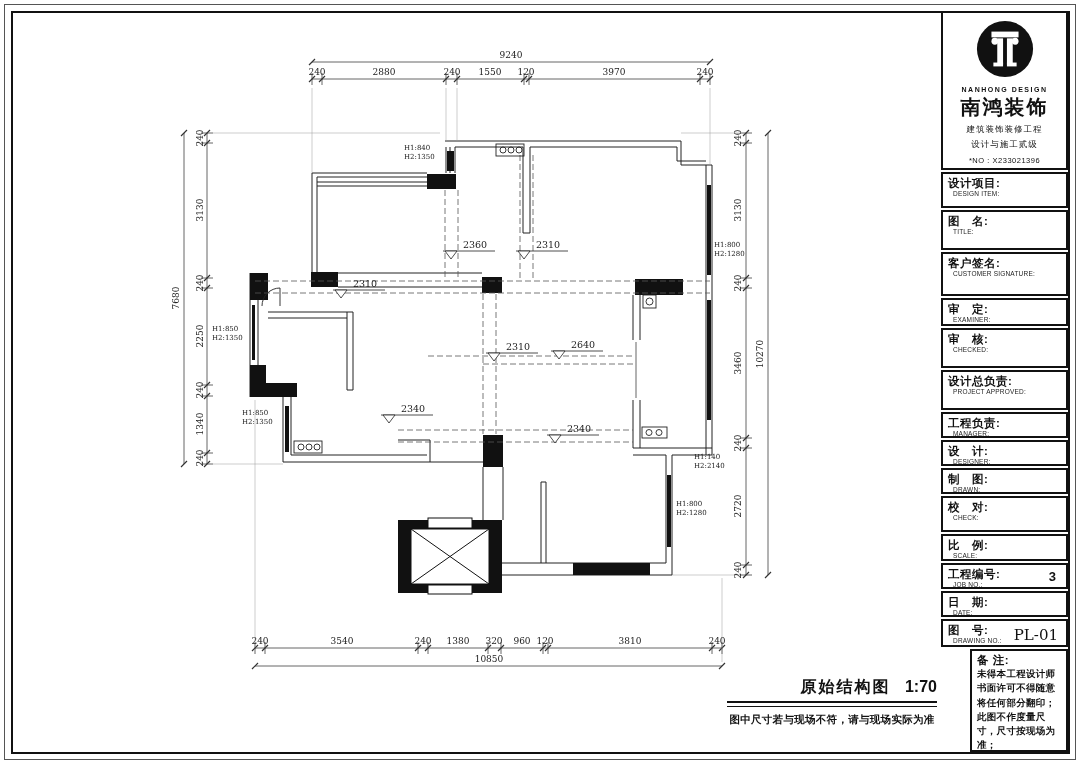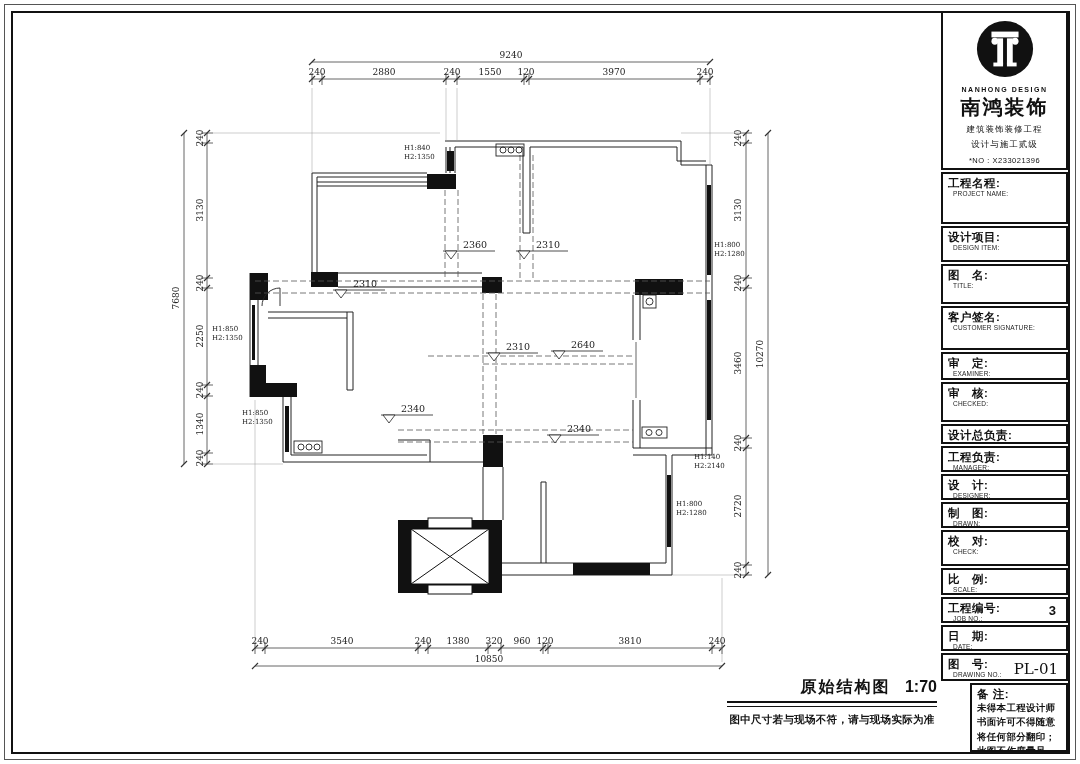--- a/index.html
+++ b/index.html
@@ -252,45 +252,41 @@
       <rect x="19" y="45" width="10" height="4" fill="#fff"></rect>
       <rect x="33" y="45" width="10" height="4" fill="#fff"></rect>
     </svg>
     <div class="logo-en">NANHONG DESIGN</div>
     <div class="logo-cn">南鸿装饰</div>
     <div class="logo-sub">建筑装饰装修工程</div>
     <div class="logo-sub">设计与施工贰级</div>
     <div class="logo-no">*NO：X233021396</div>
   </div>
 
-  <div class="tb-box" style="height:52px">
-    <div class="tb-cn">工程名程:</div>
-    <div class="tb-en">PROJECT NAME:</div>
-  </div>
   <div class="tb-box" style="height:36px">
     <div class="tb-cn">设计项目:</div>
     <div class="tb-en">DESIGN ITEM:</div>
   </div>
   <div class="tb-box" style="height:40px">
     <div class="tb-cn">图　名:</div>
     <div class="tb-en">TITLE:</div>
   </div>
   <div class="tb-box" style="height:44px">
     <div class="tb-cn">客户签名:</div>
     <div class="tb-en" style="white-space:pre-line;">CUSTOMER SIGNATURE:</div>
   </div>
   <div class="tb-box" style="height:28px">
     <div class="tb-cn">审　定:</div>
     <div class="tb-en">EXAMINER:</div>
   </div>
   <div class="tb-box" style="height:40px">
     <div class="tb-cn">审　核:</div>
     <div class="tb-en">CHECKED:</div>
   </div>
-  <div class="tb-box" style="height:20px">
+  <div class="tb-box" style="height:40px">
     <div class="tb-cn">设计总负责:</div>
     <div class="tb-en">PROJECT APPROVED:</div>
   </div>
   <div class="tb-box" style="height:26px">
     <div class="tb-cn">工程负责:</div>
     <div class="tb-en">MANAGER:</div>
   </div>
   <div class="tb-box" style="height:26px">
     <div class="tb-cn">设　计:</div>
     <div class="tb-en">DESIGNER:</div>

